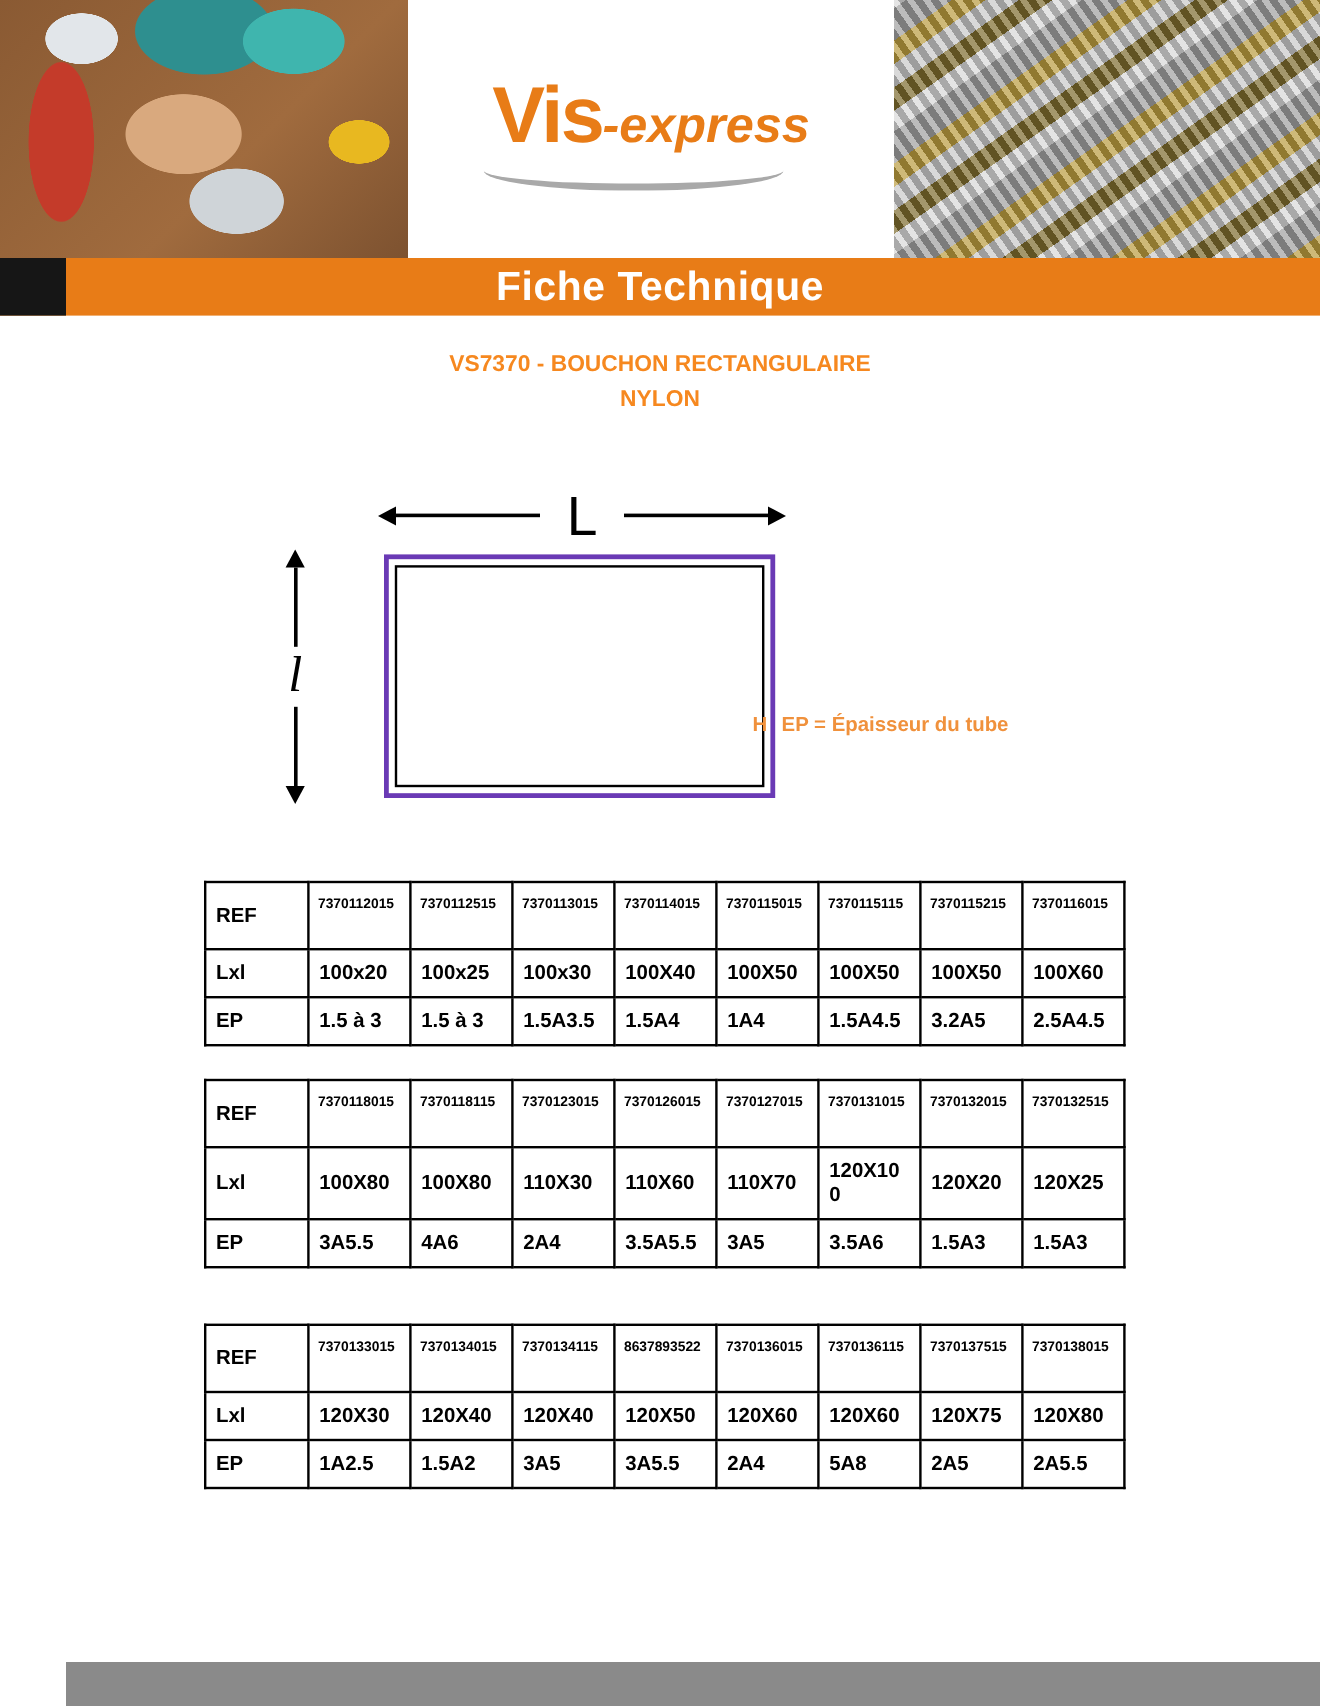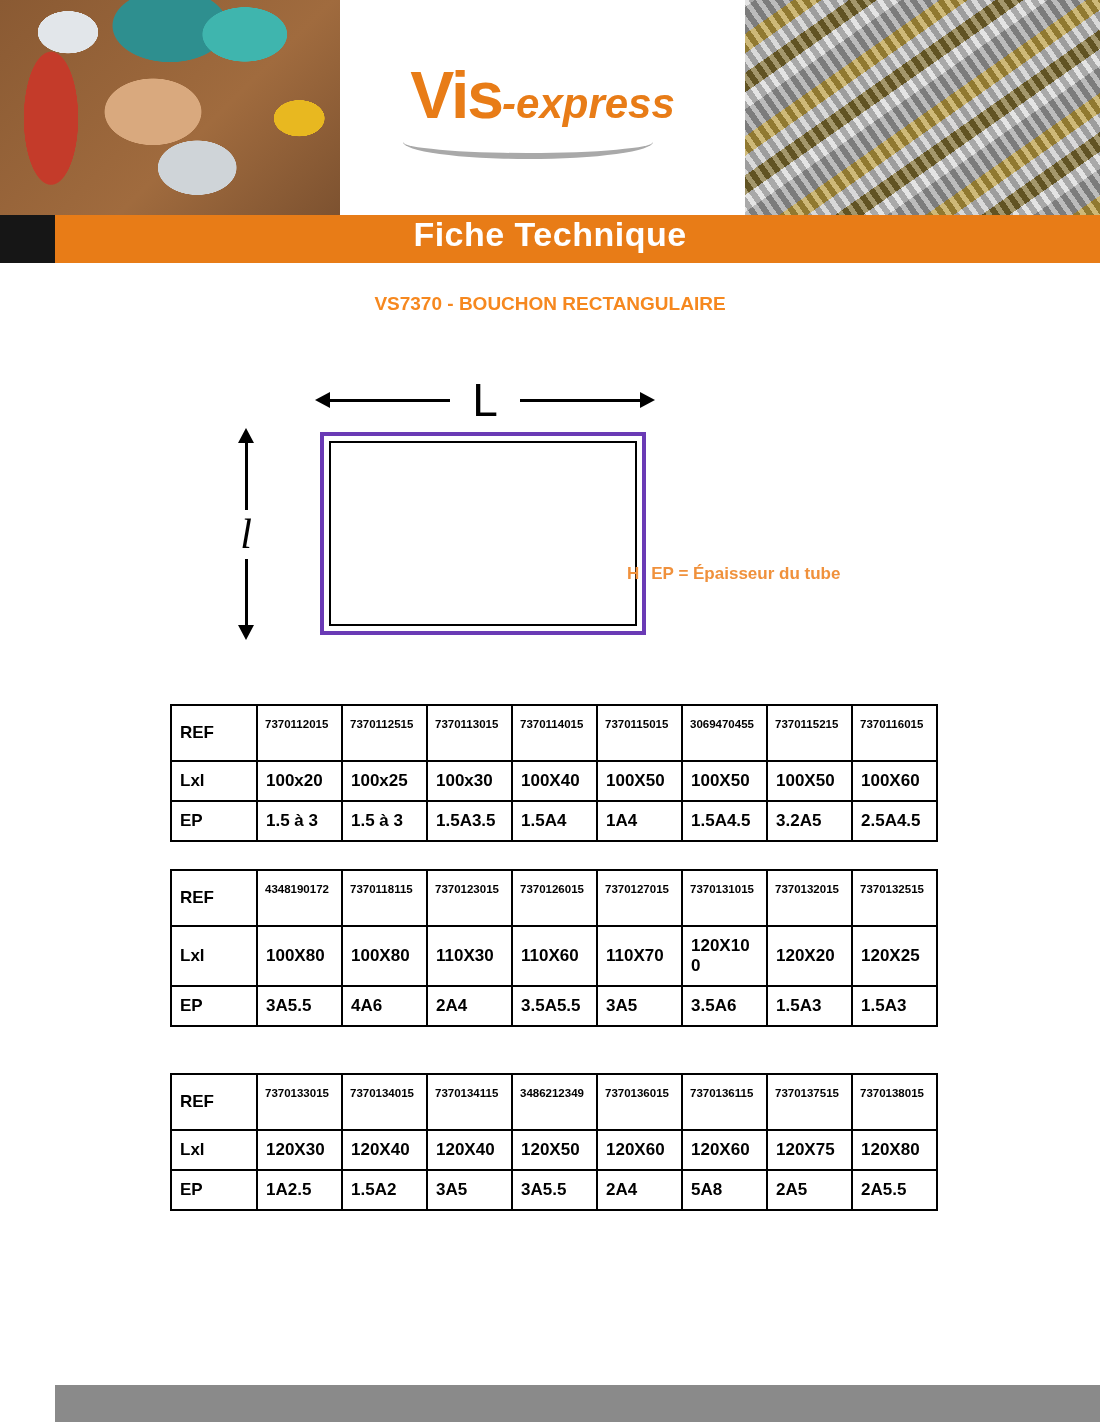--- a/index.html
+++ b/index.html
@@ -44,21 +44,21 @@
   }
   .logo-swoosh {
     width:250px; height:34px; margin-top:-8px; margin-left:-30px;
     border-bottom:6px solid #a9a9a9; border-radius:50%;
   }
 
   
   .banner {
     position:relative; height:48px;
     background:var(--accent-orange,#E87C17);
-    display:flex; justify-content:center;
+    display:flex; align-items:center; justify-content:center;
   }
   .banner-cap {
     position:absolute; left:0; top:0; width:55px; height:100%;
     background:#161616;
   }
   .banner-text {
     color:#ffffff; font-size:34px; font-weight:700; letter-spacing:0.5px;
   }
 
   
@@ -150,20 +150,21 @@
     <div class="photo photo-right"></div>
   </div>
 
   <div class="banner">
     <div class="banner-cap"></div>
     <div class="banner-text">Fiche Technique</div>
   </div>
 
   <div class="doc-title">
     <div>VS7370 - BOUCHON RECTANGULAIRE</div>
+    <div>NYLON</div>
   </div>
 
   <div class="diagram">
 
     <div class="h-arrow">
       <span class="ah ah-left"></span>
       <span class="a-line"></span>
       <span class="h-label">L</span>
       <span class="a-line"></span>
       <span class="ah ah-right"></span>
@@ -200,21 +201,21 @@
           <col class="c-data">
         </colgroup>
       <tbody>
           <tr class="row-ref">
             <th>REF</th>
             <td>7370112015</td>
             <td>7370112515</td>
             <td>7370113015</td>
             <td>7370114015</td>
             <td>7370115015</td>
-            <td>3069470455</td>
+            <td>7370115115</td>
             <td>7370115215</td>
             <td>7370116015</td>
           </tr>
           <tr>
             <th>Lxl</th>
             <td>100x20</td>
             <td>100x25</td>
             <td>100x30</td>
             <td>100X40</td>
             <td>100X50</td>
@@ -243,21 +244,21 @@
           <col class="c-data">
           <col class="c-data">
           <col class="c-data">
           <col class="c-data">
           <col class="c-data">
           <col class="c-data">
         </colgroup>
       <tbody>
           <tr class="row-ref">
             <th>REF</th>
-            <td>4348190172</td>
+            <td>7370118015</td>
             <td>7370118115</td>
             <td>7370123015</td>
             <td>7370126015</td>
             <td>7370127015</td>
             <td>7370131015</td>
             <td>7370132015</td>
             <td>7370132515</td>
           </tr>
           <tr>
             <th>Lxl</th>
@@ -294,21 +295,21 @@
           <col class="c-data">
           <col class="c-data">
           <col class="c-data">
         </colgroup>
       <tbody>
           <tr class="row-ref">
             <th>REF</th>
             <td>7370133015</td>
             <td>7370134015</td>
             <td>7370134115</td>
-            <td>3486212349</td>
+            <td>8637893522</td>
             <td>7370136015</td>
             <td>7370136115</td>
             <td>7370137515</td>
             <td>7370138015</td>
           </tr>
           <tr>
             <th>Lxl</th>
             <td>120X30</td>
             <td>120X40</td>
             <td>120X40</td>

